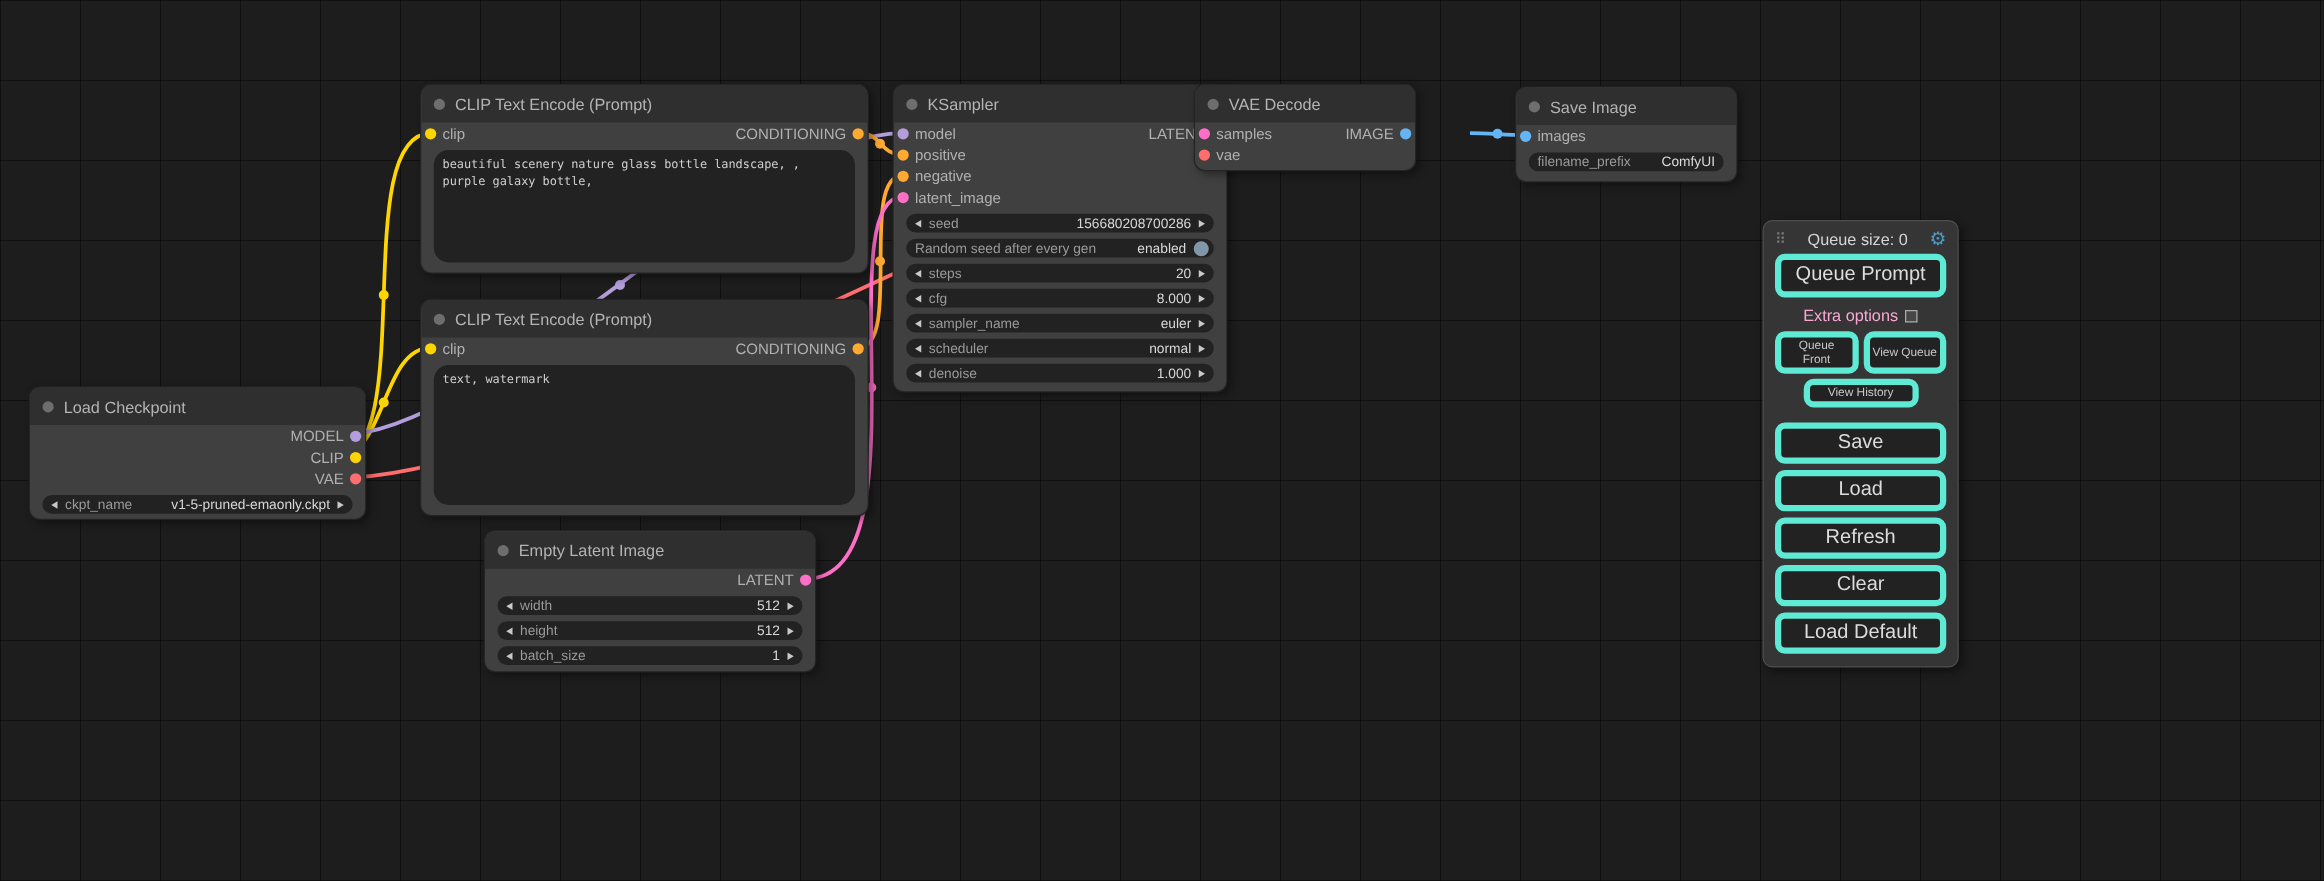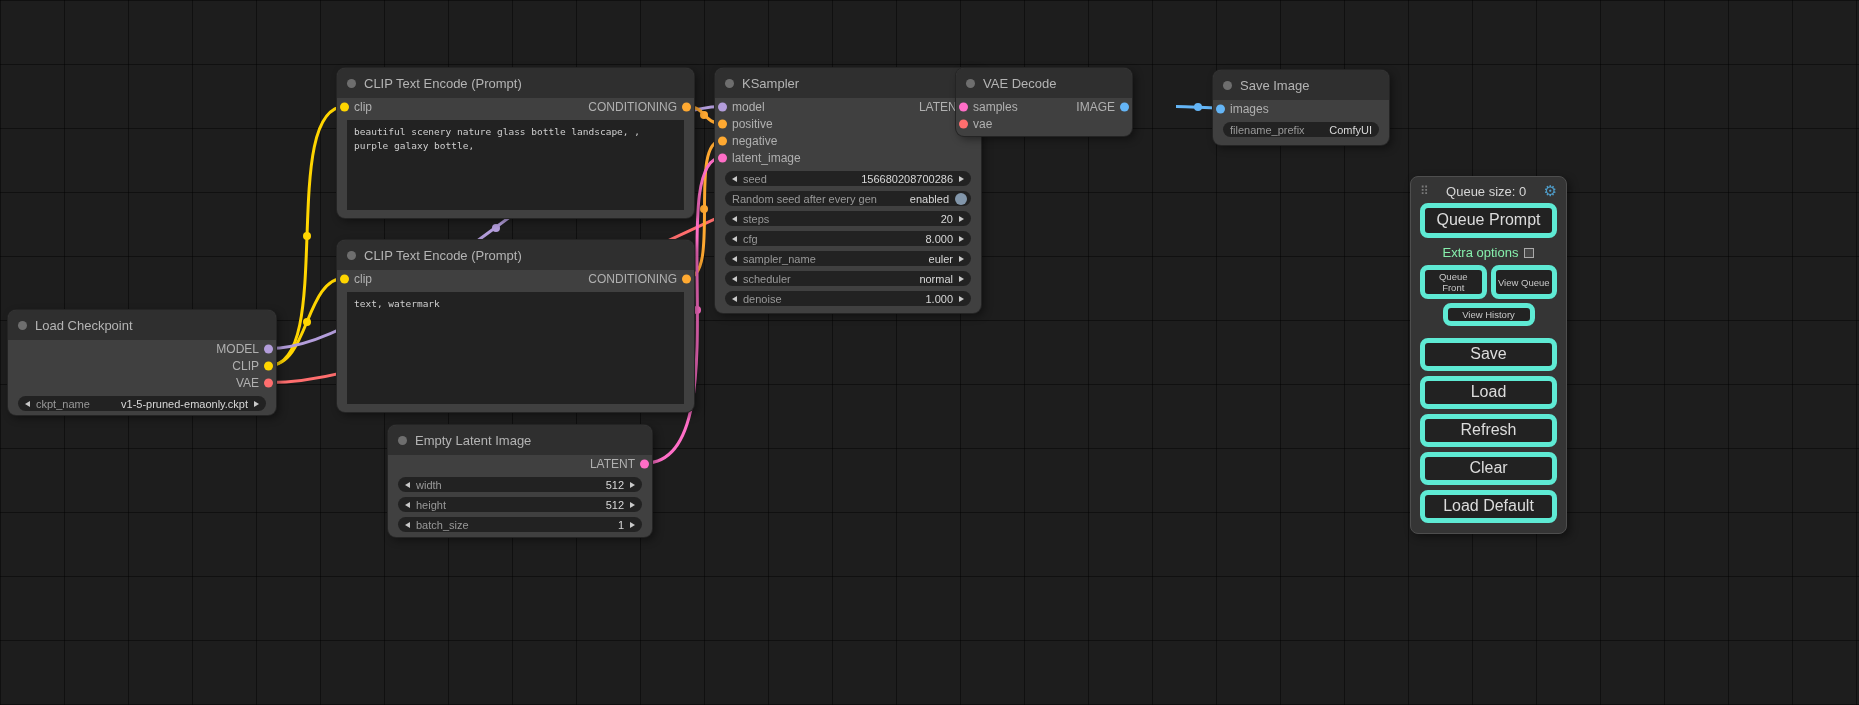--- a/index.html
+++ b/index.html
@@ -34,39 +34,39 @@
   .widget{
     height:15px;margin:5px 10px 0;background:#222;border-radius:8px;
     display:flex;align-items:center;gap:6px;padding:0 7px;font-size:11px;color:#999;
   }
   .widget .wvalue{margin-left:auto;color:#d8d8d8}
   .arr{width:0;height:0;border-top:3.5px solid transparent;border-bottom:3.5px solid transparent;flex:none}
   .arr-l{border-right:5px solid #c9c9c9}
   .arr-r{border-left:5px solid #c9c9c9}
   .knob{width:12px;height:12px;border-radius:50%;flex:none;margin-right:-3px;background:var(--c-knob)}
   .prompt-text{
-    margin:5px 10px 8px;background:#222;border-radius:0;padding:5px 7px;
+    margin:5px 10px 8px;background:#222;border-radius:12px;padding:5px 7px;
     font-family:"DejaVu Sans Mono",monospace;font-size:9.5px;line-height:1.45;color:#cfcfcf;overflow:hidden;
   }
   
   #queue-panel{
     position:absolute;left:1410px;top:176px;width:157px;z-index:3;
     background:#353535;border:1px solid #4e4e4e;border-radius:8px;
     padding:4px 9px 10px;color:#ccc;box-shadow:3px 3px 8px rgba(0,0,0,.45);
   }
   .qp-header{display:flex;align-items:center;height:20px;margin-bottom:2px}
   .qp-drag{color:#7a7a7a;font-size:12px;cursor:move;flex:none}
   .qp-size{flex:1;text-align:center;font-size:13px;color:#d6d6d6}
   .qp-gear{flex:none;font-size:15px;color:var(--c-gear);cursor:pointer}
   .qp-btn{
     display:block;width:100%;background:#222;border:5px solid #5eead4;color:#dcdcdc;
     border-radius:8px;font-family:inherit;cursor:pointer;
   }
   #queue-prompt-btn{font-size:16px;padding:3px 0 4px;margin:2px 0 7px}
-  .qp-extra{display:flex;align-items:center;justify-content:center;gap:6px;font-size:13px;color:#86efac;margin-bottom:5px}
+  .qp-extra{display:flex;align-items:center;justify-content:center;gap:6px;font-size:13px;color:#f9a8d4;margin-bottom:5px}
   .qp-checkbox{width:10px;height:10px;border:1px solid #aaa;background:#474747;flex:none}
   .qp-small-row{display:flex;gap:4px;margin-bottom:4px}
   .qp-small{flex:1;width:auto;font-size:9.5px;padding:1px 2px;color:#c8c8c8}
   .qp-hist{display:block;width:92px;margin:0 auto 12px;font-size:9.5px;padding:1px 2px;color:#c8c8c8}
   .qp-action{font-size:16px;padding:2px 0 3px;margin-top:5px}
 </style>
 </head>
 <body>
 
 <svg id="links" width="1859" height="705" viewBox="0 0 1859 705">
@@ -83,21 +83,21 @@
   <circle cx="307" cy="322" r="4" style="fill:var(--c-clip)"></circle>
   <circle cx="496" cy="228" r="4" style="fill:var(--c-model)"></circle>
   <circle cx="642" cy="253" r="4" style="fill:var(--c-vae)"></circle>
   <circle cx="704" cy="115" r="4" style="fill:var(--c-conditioning)"></circle>
   <circle cx="704" cy="209" r="4" style="fill:var(--c-conditioning)"></circle>
   <circle cx="697" cy="310" r="4" style="fill:var(--c-latent)"></circle>
   <circle cx="994" cy="106" r="4" style="fill:var(--c-latent)"></circle>
   <circle cx="1198" cy="107" r="4" style="fill:var(--c-image)"></circle>
 </svg>
 
-<div class="node" style="left:8px;top:310px;width:268px;height:105px">
+<div class="node" style="left:24px;top:310px;width:268px;height:105px">
   <div class="node-title">
     <span class="collapse-dot"></span>
     <span>Load Checkpoint</span>
   </div>
   <div class="slot-row out-only">
     <span>MODEL</span>
     <span class="port-dot out" style="background:var(--c-model)"></span>
   </div>
   <div class="slot-row out-only">
     <span>CLIP</span>

